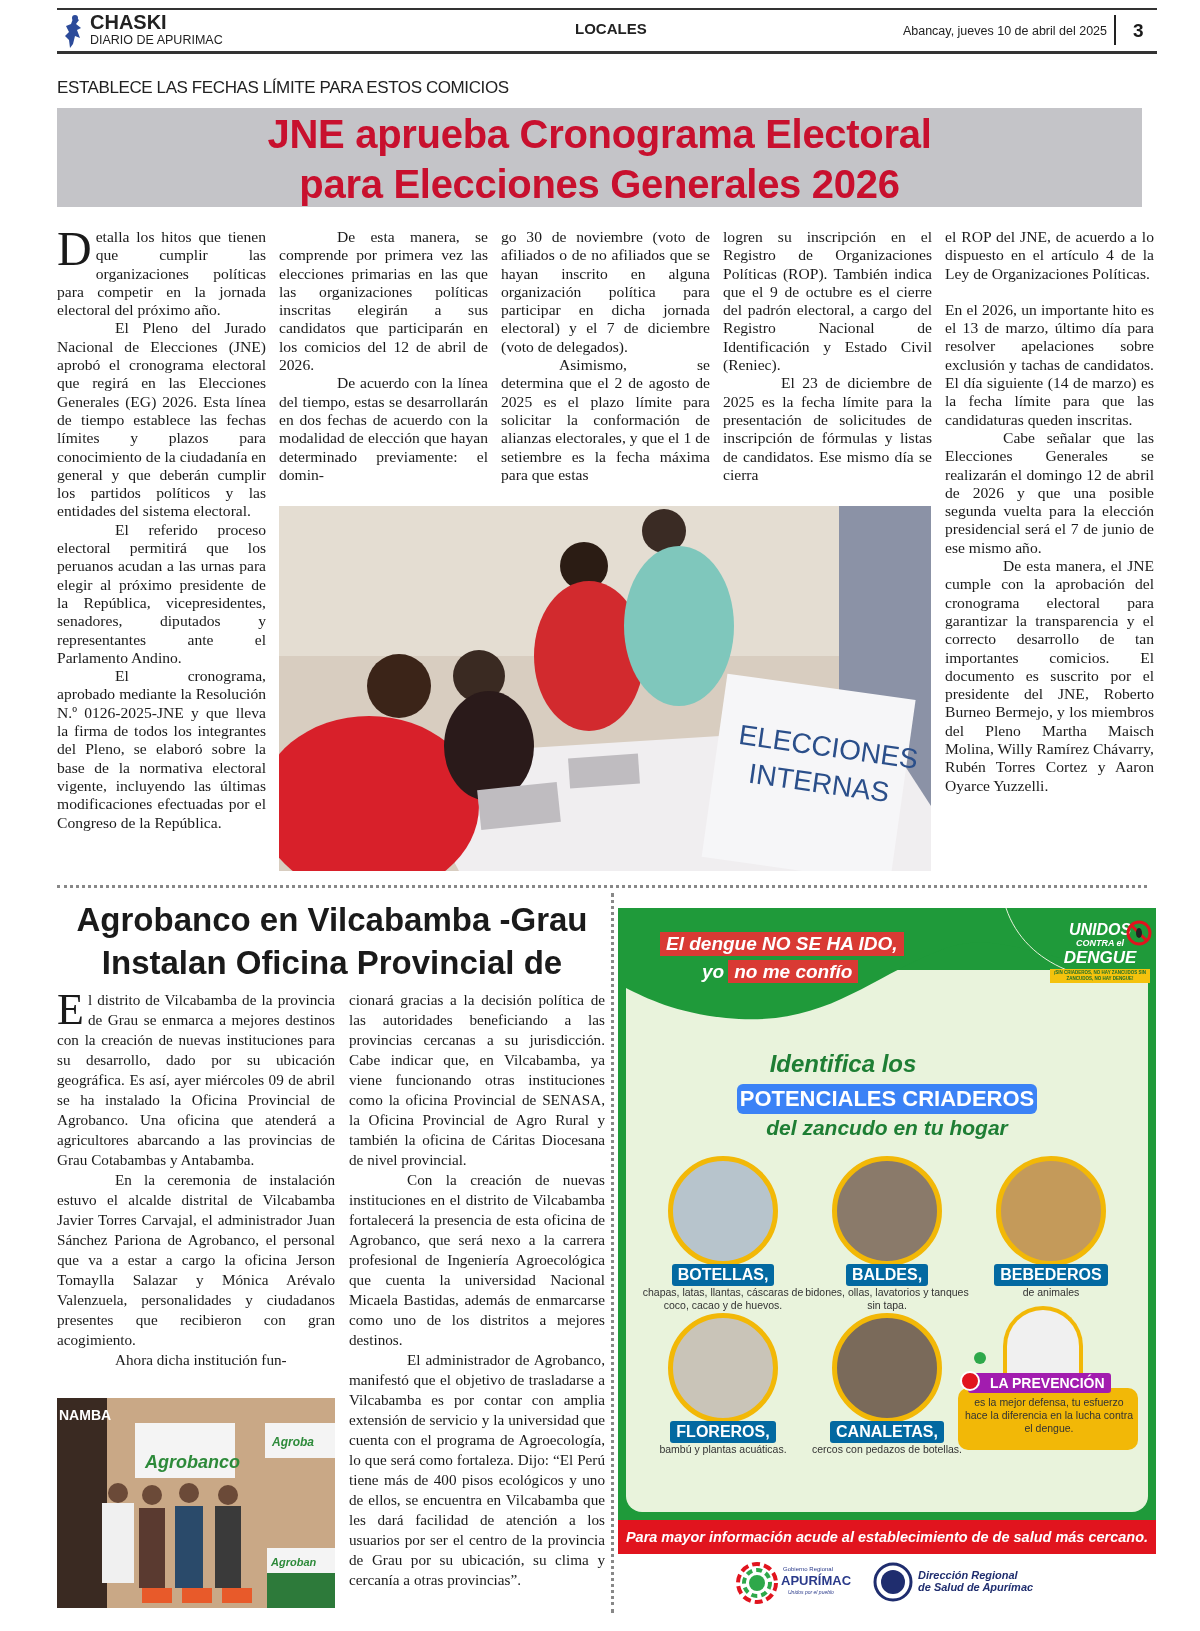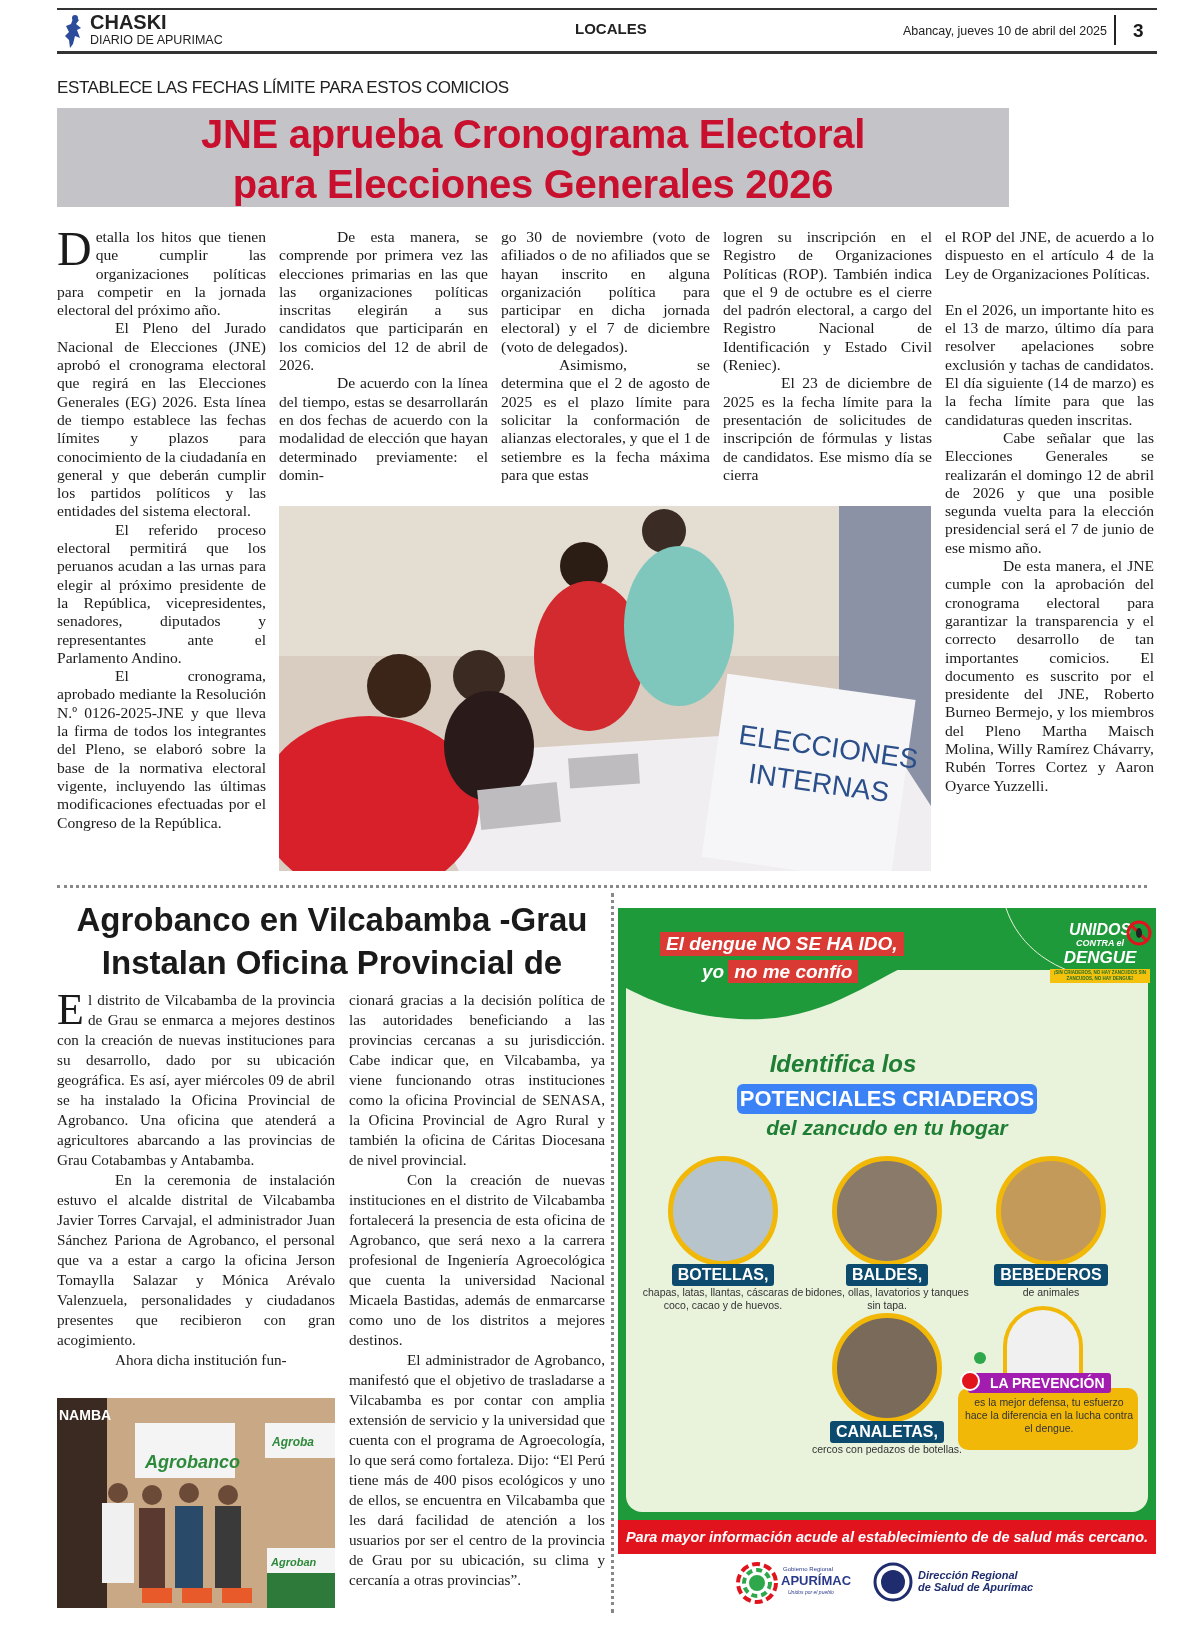--- a/index.html
+++ b/index.html
@@ -10,21 +10,21 @@
   .hdr { left: 57px; top: 8px; width: 1100px; height: 46px; border-top: 2px solid #333; border-bottom: 3px solid #333; }
   .logo-mark { left: 4px; top: 4px; width: 26px; height: 36px; }
   .brand { left: 33px; top: 2px; font-family: "Liberation Sans", sans-serif; font-weight: bold; font-size: 20px; color: #222; line-height: 20px; }
   .brand-sub { left: 33px; top: 23px; font-family: "Liberation Sans", sans-serif; font-size: 12.5px; color: #222; }
   .section { left: 518px; top: 10px; font-family: "Liberation Sans", sans-serif; font-weight: bold; font-size: 15px; color: #222; }
   .dateline { right: 50px; top: 14px; font-family: "Liberation Sans", sans-serif; font-size: 12.5px; color: #222; }
   .vsep { left: 1057px; top: 5px; width: 2px; height: 30px; background: #222; }
   .pgnum { left: 1076px; top: 10px; font-family: "Liberation Sans", sans-serif; font-weight: bold; font-size: 19px; }
 
   .kicker { left: 57px; top: 78px; font-family: "Liberation Sans", sans-serif; font-size: 17px; color: #222; letter-spacing: -0.4px; }
-  .headline-box { left: 57px; top: 108px; width: 952px; height: 99px; background: #c4c4c8; }
+  .headline-box { left: 57px; top: 108px; width: 1085px; height: 99px; background: #c4c4c8; }
   .headline { width: 100%; text-align: center; font-family: "Liberation Sans", sans-serif; font-weight: bold; color: #c8102e; font-size: 40px; line-height: 50px; padding-top: 1px; letter-spacing: -0.3px; }
 
   .col { font-size: 15.6px; line-height: 18.3px; text-align: justify; }
   .col p { text-indent: 0; }
   .col p.ind { text-indent: 58px; }
   .dropcap { float: left; font-size: 48px; line-height: 38px; margin: 2px 4px 0 0; font-family: "Liberation Serif", serif; }
 
   .photo1 { left: 279px; top: 506px; width: 652px; height: 365px; overflow: hidden; background: #d9cfc4; }
 
   .dotline { left: 57px; top: 885px; width: 1090px; height: 3px; border-top: 3px dotted #888; }
@@ -48,21 +48,21 @@
   .slogan2 .yo { color: #fff; font-family: "Liberation Sans", sans-serif; font-weight: bold; font-style: italic; margin-right: 4px; }
   .unidos { left: 432px; top: 14px; width: 100px; text-align: center; color: #fff; font-family: "Liberation Sans", sans-serif; font-weight: bold; font-style: italic; }
   .unidos .u1 { font-size: 16px; line-height: 16px; }
   .unidos .u2 { font-size: 9px; line-height: 11px; }
   .unidos .u3 { font-size: 17px; line-height: 18px; }
   .unidos .u4 { background: #f4c20d; color: #1f6e2a; font-size: 4.5px; line-height: 6px; padding: 1px; margin-top: 2px; font-style: normal; }
   .identify { left: 0; top: 142px; width: 450px; text-align: center; font-family: "Liberation Sans", sans-serif; font-weight: bold; font-style: italic; color: #1e7e34; font-size: 24px; }
   .pot { left: 119px; top: 176px; width: 300px; height: 30px; background: #3b82f6; border-radius: 6px; color: #fff; text-align: center; font-family: "Liberation Sans", sans-serif; font-weight: bold; font-size: 22px; line-height: 30px; }
   .zancudo { left: 0; top: 208px; width: 538px; text-align: center; font-family: "Liberation Sans", sans-serif; font-weight: bold; font-style: italic; color: #1e7e34; font-size: 21px; }
   .circ { width: 110px; height: 110px; border-radius: 50%; border: 5px solid #f2b807; overflow: hidden; }
-  .item-label { background: #0c4a6e; color: #fff; font-family: "Liberation Sans", sans-serif; font-weight: bold; font-size: 16px; padding: 2px 6px; border-radius: 3px; display: inline-block; }
+  .item-label { background: #0369a1; color: #fff; font-family: "Liberation Sans", sans-serif; font-weight: bold; font-size: 16px; padding: 2px 6px; border-radius: 3px; display: inline-block; }
   .item-desc { font-family: "Liberation Sans", sans-serif; font-size: 10.5px; color: #333; line-height: 13px; text-align: center; }
   .item { width: 170px; text-align: center; }
   .prev-box { left: 340px; top: 480px; width: 180px; height: 62px; background: #f2b807; border-radius: 10px; }
   .prev-label { left: 350px; top: 465px; background: #a21caf; color: #fff; font-family: "Liberation Sans", sans-serif; font-weight: bold; font-size: 14px; padding: 2px 6px 2px 22px; border-radius: 3px; }
   .prev-dot { left: 342px; top: 463px; width: 20px; height: 20px; border-radius: 50%; background: #e1141e; border: 2px solid #fff; }
   .prev-text { left: 345px; top: 488px; width: 172px; font-family: "Liberation Sans", sans-serif; font-size: 10.5px; color: #333; line-height: 13px; text-align: center; }
   .logos { left: 0; top: 648px; width: 538px; height: 52px; }
   .gob-text { font-family: "Liberation Sans", sans-serif; color: #2a3a8a; }
   .dir-text { font-family: "Liberation Sans", sans-serif; font-weight: bold; font-style: italic; color: #1f2d6e; font-size: 11px; line-height: 12px; }
 </style>
@@ -223,20 +223,25 @@
     <div class="circ" style="margin:0 auto; background:#8a7a6a;"></div>
     <div class="item-label" style="margin-top:-8px;">BALDES,</div>
     <div class="item-desc">bidones, ollas, lavatorios y tanques sin tapa.</div>
   </div>
   <div class="abs item" style="left:348px; top:248px;">
     <div class="circ" style="margin:0 auto; background:#c49a5a;"></div>
     <div class="item-label" style="margin-top:-8px;">BEBEDEROS</div>
     <div class="item-desc">de animales</div>
   </div>
 
+  <div class="abs item" style="left:20px; top:405px;">
+    <div class="circ" style="margin:0 auto; background:#c9c4b8;"></div>
+    <div class="item-label" style="margin-top:-8px;">FLOREROS,</div>
+    <div class="item-desc">bambú y plantas acuáticas.</div>
+  </div>
   <div class="abs item" style="left:184px; top:405px;">
     <div class="circ" style="margin:0 auto; background:#7a6a5a;"></div>
     <div class="item-label" style="margin-top:-8px;">CANALETAS,</div>
     <div class="item-desc">cercos con pedazos de botellas.</div>
   </div>
 
   <div class="abs" style="left:385px; top:398px; width:80px; height:75px; border-radius:40px 40px 0 0; border:4px solid #f2b807; border-bottom:none; background:#f0f0f0;"></div>
   <div class="abs" style="left:356px; top:444px; width:12px; height:12px; border-radius:50%; background:#2ea84a;"></div>
   <div class="abs prev-box"></div>
   <div class="abs prev-label">LA PREVENCIÓN</div>

